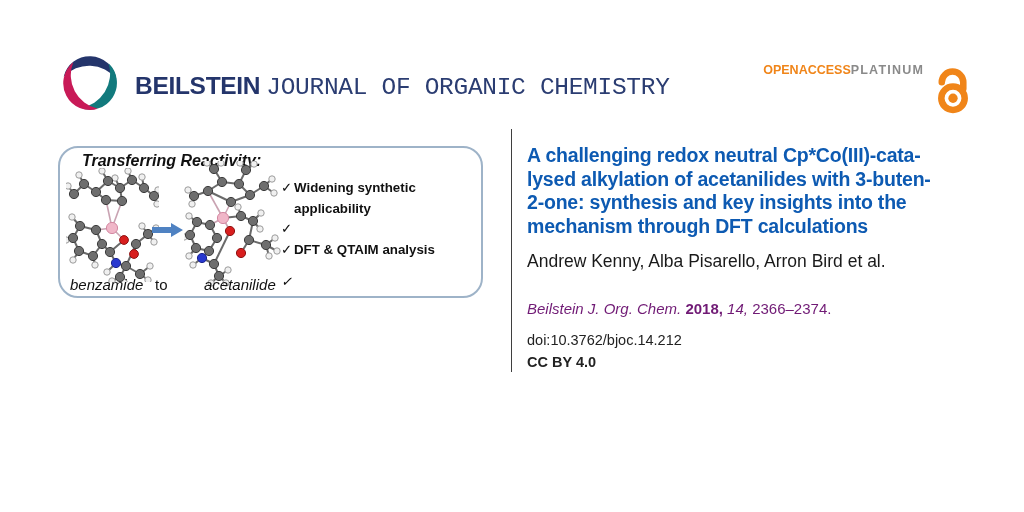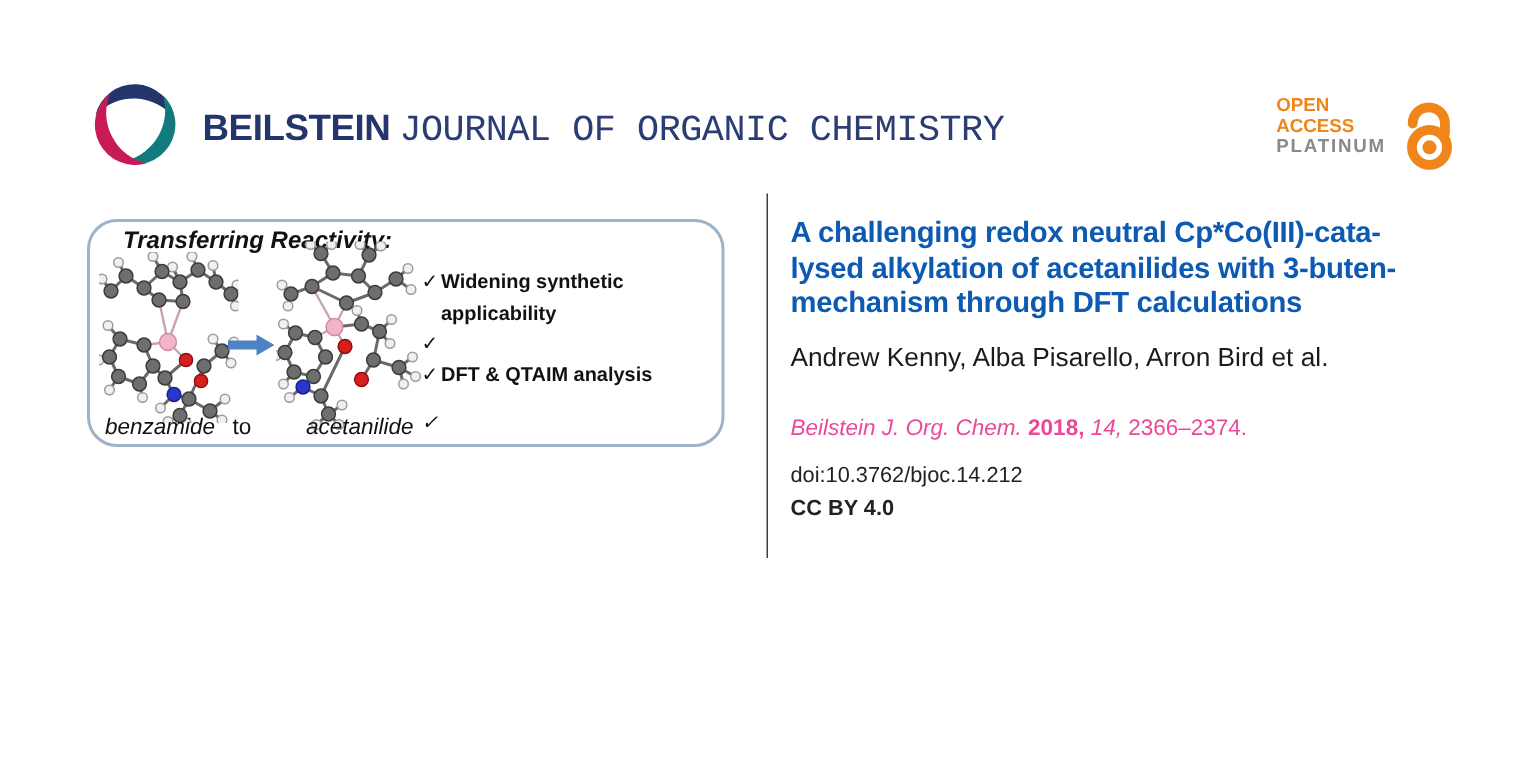--- a/index.html
+++ b/index.html
@@ -6,21 +6,21 @@
   #page{position:relative;width:1024px;height:512px;background:#ffffff;overflow:hidden;
         font-family:"Liberation Sans", sans-serif;}
 
   
   #logo-mark{position:absolute;left:57px;top:50px;width:66px;height:66px;}
   #wordmark{position:absolute;left:135px;top:72px;font-size:24.5px;color:#24356b;
             letter-spacing:-0.3px;white-space:nowrap;}
   #wordmark .b{font-weight:700;}
   #wordmark .r{font-weight:400;margin-left:6px;color:#2b3d72;font-family:Liberation Mono, monospace;}
 
-  #oa-block{position:absolute;right:100px;top:64px;display:flex;flex-direction:column;
+  #oa-block{position:absolute;right:100px;top:64px;display:flex;flex-direction:row;
             align-items:flex-start;line-height:13.5px;font-weight:700;font-size:12.5px;}
   #oa-block .orange{color:#f08519;}
   #oa-block .gray{color:#8a8a8a;letter-spacing:1.2px;}
   #oa-lock{position:absolute;right:48px;top:58px;width:46px;height:58px;}
 
   
   #ga-box{position:absolute;left:58px;top:146px;width:425px;height:152px;
           border:2px solid #9eb3c8;border-radius:20px;background:#ffffff;box-sizing:border-box;}
   #ga-heading{position:absolute;left:22px;top:4px;font-size:16px;font-weight:700;
               font-style:italic;color:#111;}
@@ -39,21 +39,21 @@
   .chk-final{margin-top:12px;font-style:italic;}
 
   
   #divider{position:absolute;left:511px;top:129px;width:1px;height:243px;background:#3f3f3f;}
 
   
   #article{position:absolute;left:527px;top:144px;width:460px;color:#111;}
   #article-title{color:#0d5ab2;font-weight:700;font-size:19.5px;line-height:23.5px;
                  letter-spacing:-0.2px;}
   #article-authors{margin-top:13px;font-size:17.5px;color:#1a1a1a;}
-  #article-citation{margin-top:28px;font-size:15px;color:#ec4899;}
+  #article-citation{margin-top:28px;font-size:15px;color:#701a75;}
   #article-citation .it{font-style:italic;}
   #article-citation .bd{font-weight:700;}
   #article-doi{margin-top:15px;font-size:14.5px;color:#222;}
   #article-license{margin-top:6px;font-size:14.5px;color:#222;font-weight:bold;}
 
   
   .bond{stroke:#6a6a6a;stroke-width:2;}
   .mbond{stroke:#c9a3b2;stroke-width:1.6;}
   .atC{fill:#6e6e6e;stroke:#3c3c3c;stroke-width:1;}
   .atH{fill:#f0f0f0;stroke:#9c9c9c;stroke-width:1;}
@@ -324,20 +324,21 @@
       </div>
     </div>
   </div>
 
   <div id="divider"></div>
 
   <div id="article">
     <div id="article-title">
       <div>A challenging redox neutral Cp*Co(III)-cata-</div>
       <div>lysed alkylation of acetanilides with 3-buten-</div>
+      <div>2-one: synthesis and key insights into the</div>
       <div>mechanism through DFT calculations</div>
     </div>
     <div id="article-authors">Andrew Kenny, Alba Pisarello, Arron Bird et al.</div>
     <div id="article-citation">
       <span class="it">Beilstein J. Org. Chem.</span>
       <span class="bd">2018,</span>
       <span class="it">14,</span>
       <span>2366–2374.</span>
     </div>
     <div id="article-doi">doi:10.3762/bjoc.14.212</div>

